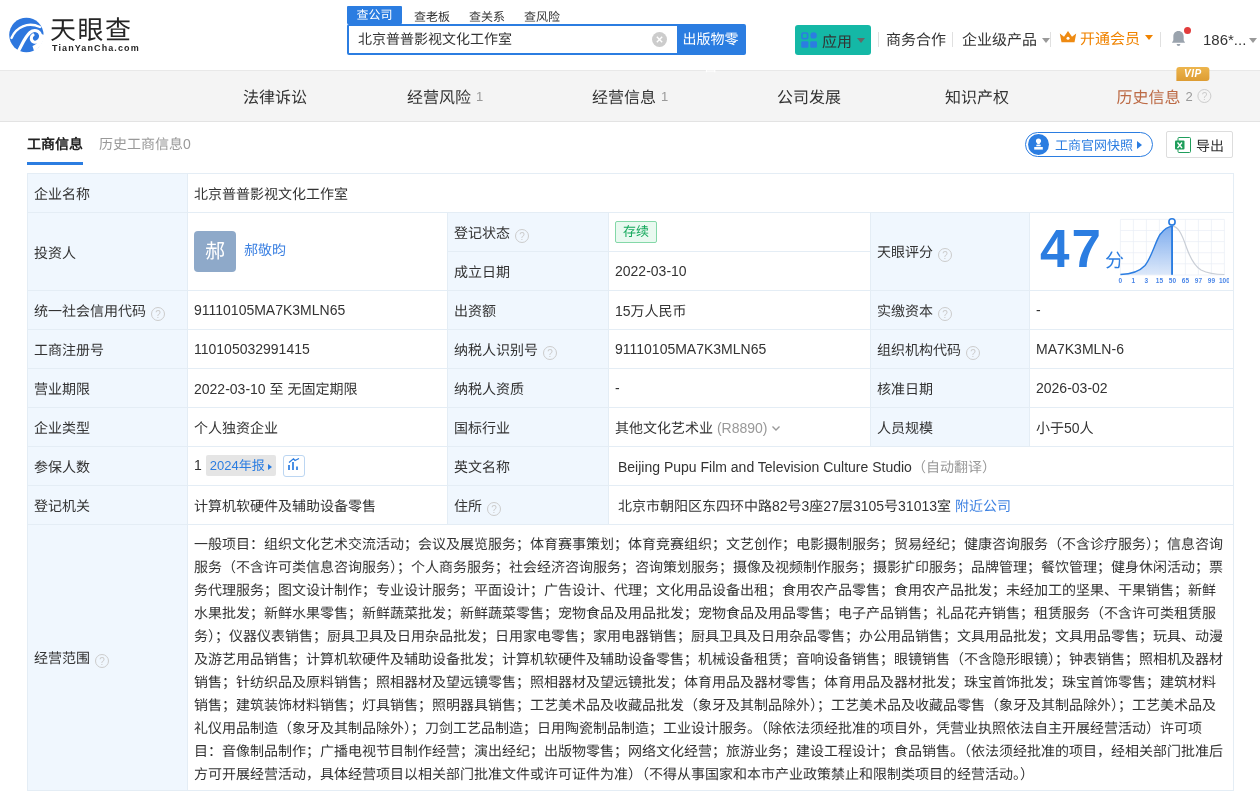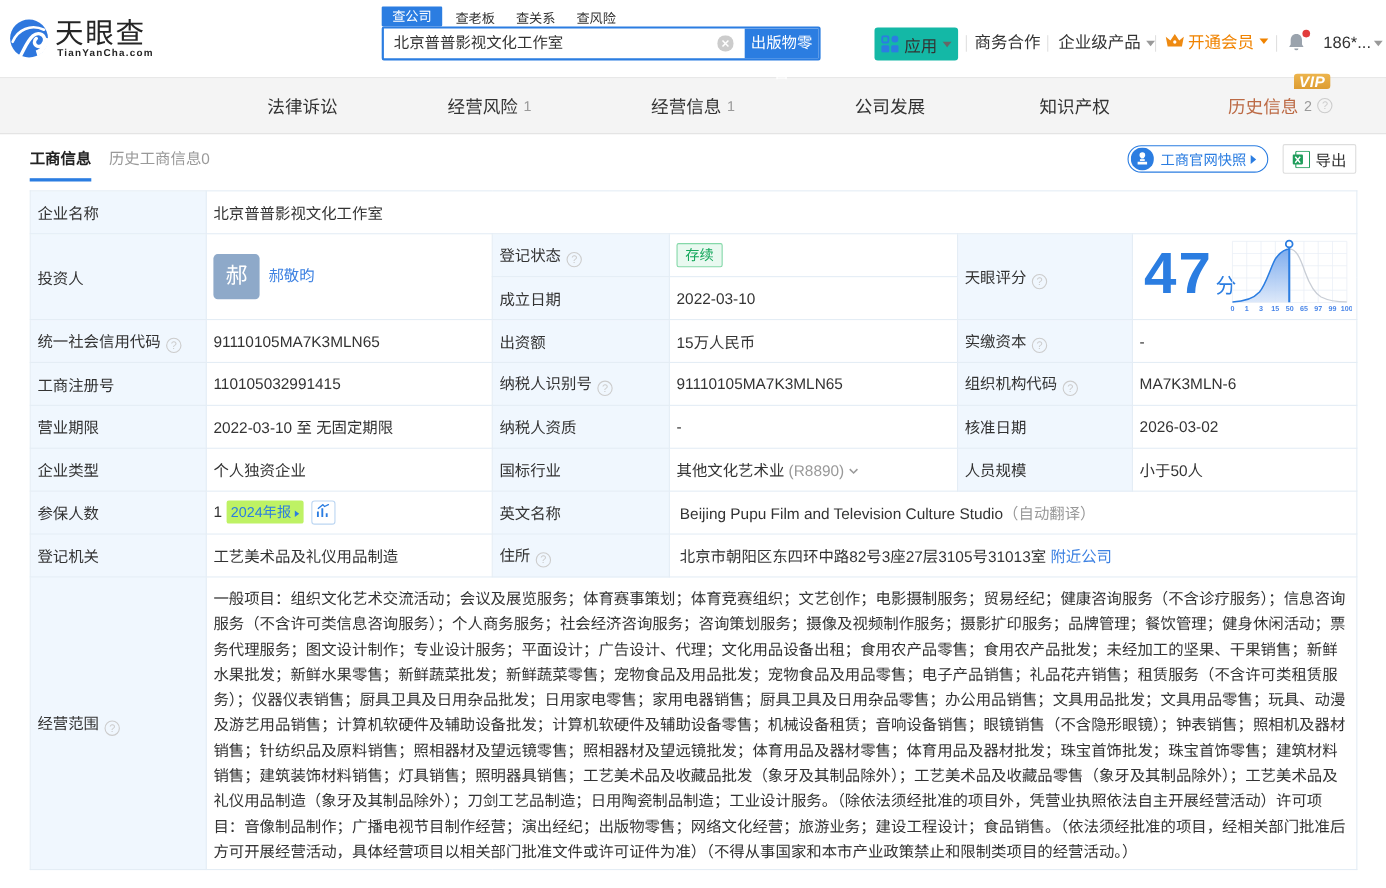--- a/index.html
+++ b/index.html
@@ -39,21 +39,21 @@
 .bell .dot { position:absolute; right:-5px; top:-3px; width:7px; height:7px; border-radius:50%; background:#e23c3c; }
 
 
 .anav { height:52px; background:#f4f4f4; border-top:1px solid #e8e8e8; border-bottom:1px solid #e3e3e3; }
 .anav-in { margin:0 27px; height:100%; position:relative; }
 .atab { position:absolute; top:0; height:100%; display:flex; align-items:center; transform:translateX(-50%); font-size:16px; color:#333; white-space:nowrap; }
 .atab.on { left:0; transform:none; width:161px; background:#fff; color:#2b7de1; border-right:1px solid #e8e8e8; padding-left:21px; }
 .atab .cnt { font-size:13px; color:#2b7de1; margin-left:6px; }
 .atab .cnt2 { font-size:13px; color:#999; margin-left:5px; }
 .atab.his { color:#bc6a45; }
-.vipbadge { position:absolute; top:-4px; left:60px; width:33px; height:14px; background:linear-gradient(180deg,#edb54d,#dd9c32); border-radius:3px 3px 3px 0; color:#fff; font-size:14px; font-weight:bold; font-style:italic; text-align:center; line-height:14px; letter-spacing:0.5px; }
+.vipbadge { position:absolute; top:-4px; left:60px; width:33px; height:14px; background:linear-gradient(180deg,#edb54d,#dd9c32); border-radius:3px 3px 3px 0; color:#fff; font-size:10px; font-weight:bold; font-style:italic; text-align:center; line-height:14px; letter-spacing:0.5px; }
 .qmark { display:inline-block; width:14px; height:14px; border:1px solid #ccc; color:#ccc; border-radius:50%; font-size:10px; line-height:13px; text-align:center; margin-left:5px; vertical-align:-2px; font-style:normal; }
 
 
 .sub { position:relative; height:51px; margin:0 27px; }
 .sub .t1 { position:absolute; left:0; top:13px; font-size:14px; line-height:18px; font-weight:bold; color:#222; padding-bottom:9px; border-bottom:3px solid #2b7de1; }
 .sub .t2 { position:absolute; left:72px; top:13px; font-size:14px; line-height:18px; color:#999; }
 .snapbtn { position:absolute; right:80px; top:10px; height:25px; border:1px solid #2b7de1; border-radius:13px; display:flex; align-items:center; color:#2b7de1; font-size:13px; padding:0 10px 0 2px; }
 .snapbtn .ic { margin-right:6px; }
 .snapbtn .arr { display:inline-block; width:0; height:0; border-top:4px solid transparent; border-bottom:4px solid transparent; border-left:5px solid #2b7de1; margin-left:4px; }
 .expbtn { position:absolute; right:0; top:9px; width:67px; height:27px; border:1px solid #ddd; border-radius:2px; display:flex; align-items:center; justify-content:center; font-size:14px; color:#333; background:#fff; }
@@ -67,21 +67,21 @@
 td.v2 { width:260px; }
 td.lb3 { background:#f0f7fe; width:161px; padding-left:9px; }
 td.v4 { width:262px; padding-left:9px; }
 td.lb5 { background:#f0f7fe; width:159px; padding-left:10px; }
 td.v6 { width:204px; padding-left:11px; }
 .gray { color:#999; }
 .blue { color:#3e82e2; }
 .tag-green { display:inline-block; height:22px; line-height:20px; padding:0 7px; border:1px solid #84d8a8; background:#e9f9f0; color:#15a85c; font-size:13px; border-radius:2px; }
 .avatar { display:inline-block; width:42px; height:41px; background:#8ea9c9; color:#fff; border-radius:4px; text-align:center; line-height:41px; font-size:20px; vertical-align:middle; }
 .invname { color:#3e82e2; margin-left:8px; }
-.tag-report { display:inline-block; height:21px; line-height:21px; background:#bef264; color:#2b7de1; font-size:13px; padding:0 4px; border-radius:2px; margin-left:4px; }
+.tag-report { display:inline-block; height:21px; line-height:21px; background:#e5e5e5; color:#2b7de1; font-size:13px; padding:0 4px; border-radius:2px; margin-left:4px; }
 .tag-report .arr { display:inline-block; width:0; height:0; border-top:3.5px solid transparent; border-bottom:3.5px solid transparent; border-left:4.5px solid #2b7de1; margin-left:3px; }
 .chartbox { display:inline-block; width:22px; height:22px; border:1px solid #bcd6f2; border-radius:3px; vertical-align:middle; margin-left:7px; text-align:center; line-height:20px; }
 .score47 { font-size:53px; line-height:1; font-weight:bold; color:#2b7de1; letter-spacing:2px; }
 .scorefen { font-size:19px; color:#2b7de1; font-weight:normal; margin-left:2px; }
 table.info td.bizscope { line-height:23px; padding:8px 10px 4px 6px; height:auto; }
 </style>
 </head>
 <body>
 
 <div class="hd">
@@ -276,21 +276,21 @@
     <td class="lb">参保人数</td>
     <td class="v2">1<span class="tag-report">2024年报<span class="arr"></span></span><span class="chartbox"><svg width="13" height="13" viewBox="0 0 13 13">
                 <path d="M2 12 V7 M6 12 V4 M10 12 V8.5" stroke="#2b7de1" stroke-width="1.7"></path>
                 <path d="M2 4.5 L6.5 0.8 L8 2.5 L12 0.5" fill="none" stroke="#2b7de1" stroke-width="1.2"></path>
               </svg></span></td>
     <td class="lb3">英文名称</td>
     <td colspan="3" style="padding-left:9px">Beijing Pupu Film and Television Culture Studio<span class="gray">（自动翻译）</span></td>
   </tr>
   <tr>
     <td class="lb">登记机关</td>
-    <td class="v2">工艺美术品及礼仪用品制造</td>
+    <td class="v2">计算机软硬件及辅助设备零售</td>
     <td class="lb3">住所<span class="qmark">?</span></td>
     <td colspan="3" style="padding-left:9px">北京市朝阳区东四环中路82号3座27层3105号31013室 <span class="blue">附近公司</span></td>
   </tr>
   <tr>
     <td class="lb" style="vertical-align:middle">经营范围<span class="qmark">?</span></td>
     <td colspan="5" class="bizscope">一般项目：组织文化艺术交流活动；会议及展览服务；体育赛事策划；体育竞赛组织；文艺创作；电影摄制服务；贸易经纪；健康咨询服务（不含诊疗服务）；信息咨询服务（不含许可类信息咨询服务）；个人商务服务；社会经济咨询服务；咨询策划服务；摄像及视频制作服务；摄影扩印服务；品牌管理；餐饮管理；健身休闲活动；票务代理服务；图文设计制作；专业设计服务；平面设计；广告设计、代理；文化用品设备出租；食用农产品零售；食用农产品批发；未经加工的坚果、干果销售；新鲜水果批发；新鲜水果零售；新鲜蔬菜批发；新鲜蔬菜零售；宠物食品及用品批发；宠物食品及用品零售；电子产品销售；礼品花卉销售；租赁服务（不含许可类租赁服务）；仪器仪表销售；厨具卫具及日用杂品批发；日用家电零售；家用电器销售；厨具卫具及日用杂品零售；办公用品销售；文具用品批发；文具用品零售；玩具、动漫及游艺用品销售；计算机软硬件及辅助设备批发；计算机软硬件及辅助设备零售；机械设备租赁；音响设备销售；眼镜销售（不含隐形眼镜）；钟表销售；照相机及器材销售；针纺织品及原料销售；照相器材及望远镜零售；照相器材及望远镜批发；体育用品及器材零售；体育用品及器材批发；珠宝首饰批发；珠宝首饰零售；建筑材料销售；建筑装饰材料销售；灯具销售；照明器具销售；工艺美术品及收藏品批发（象牙及其制品除外）；工艺美术品及收藏品零售（象牙及其制品除外）；工艺美术品及礼仪用品制造（象牙及其制品除外）；刀剑工艺品制造；日用陶瓷制品制造；工业设计服务。（除依法须经批准的项目外，凭营业执照依法自主开展经营活动）许可项目：音像制品制作；广播电视节目制作经营；演出经纪；出版物零售；网络文化经营；旅游业务；建设工程设计；食品销售。（依法须经批准的项目，经相关部门批准后方可开展经营活动，具体经营项目以相关部门批准文件或许可证件为准）（不得从事国家和本市产业政策禁止和限制类项目的经营活动。）</td>
   </tr>
 </tbody>
     </table>
 </div>

